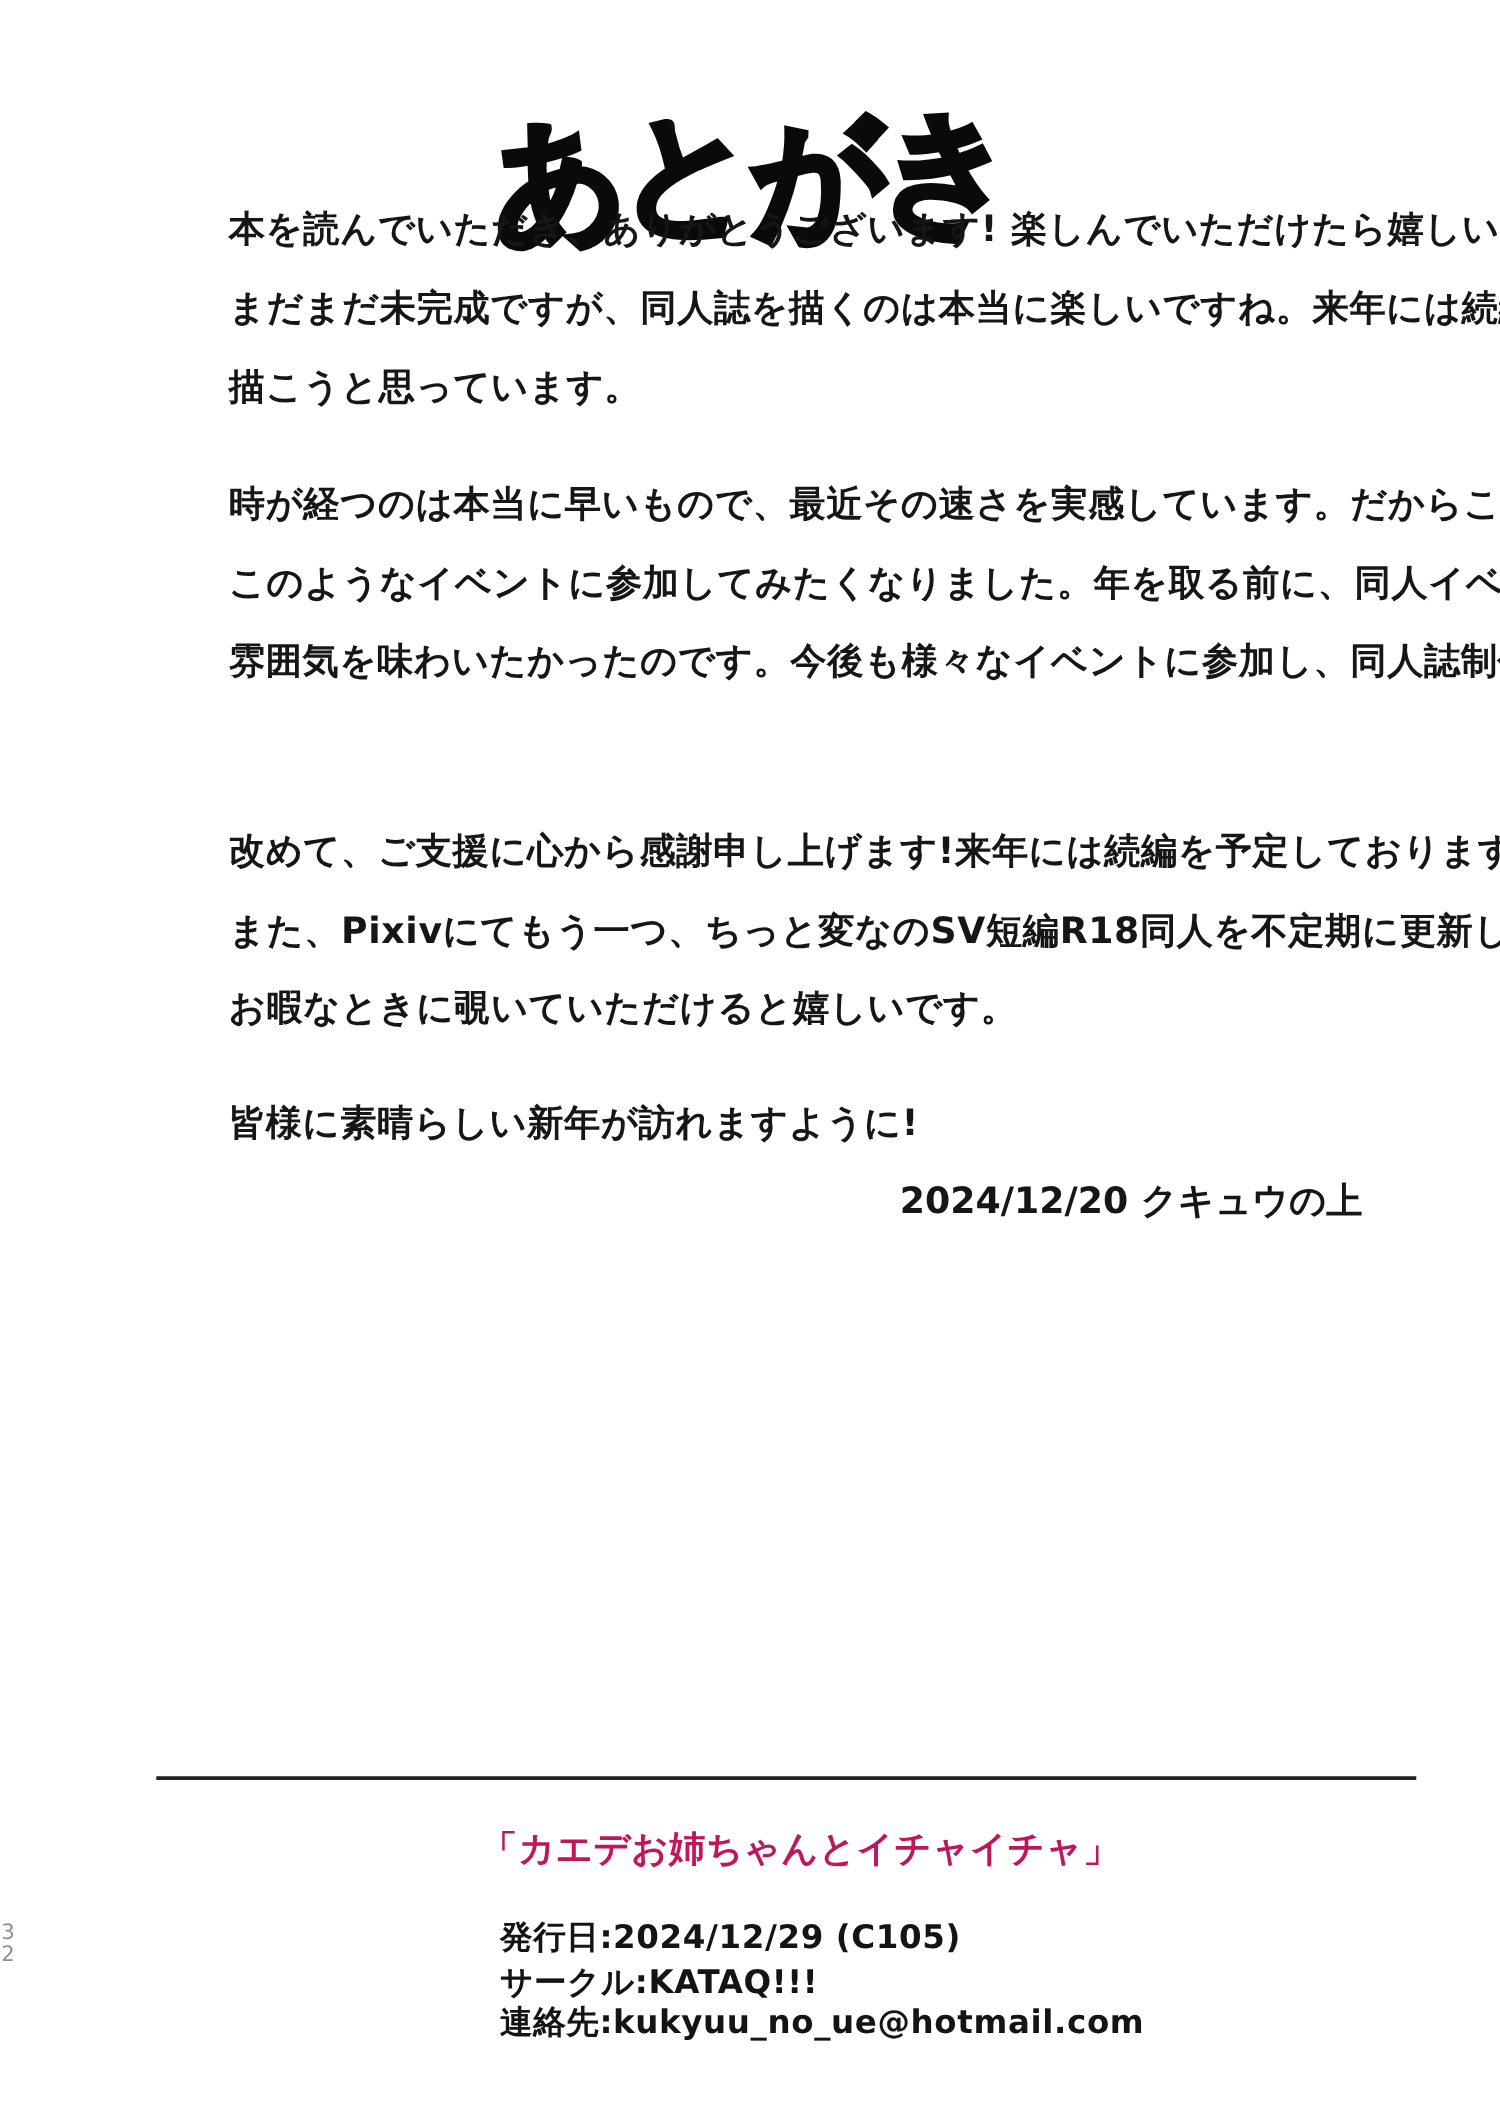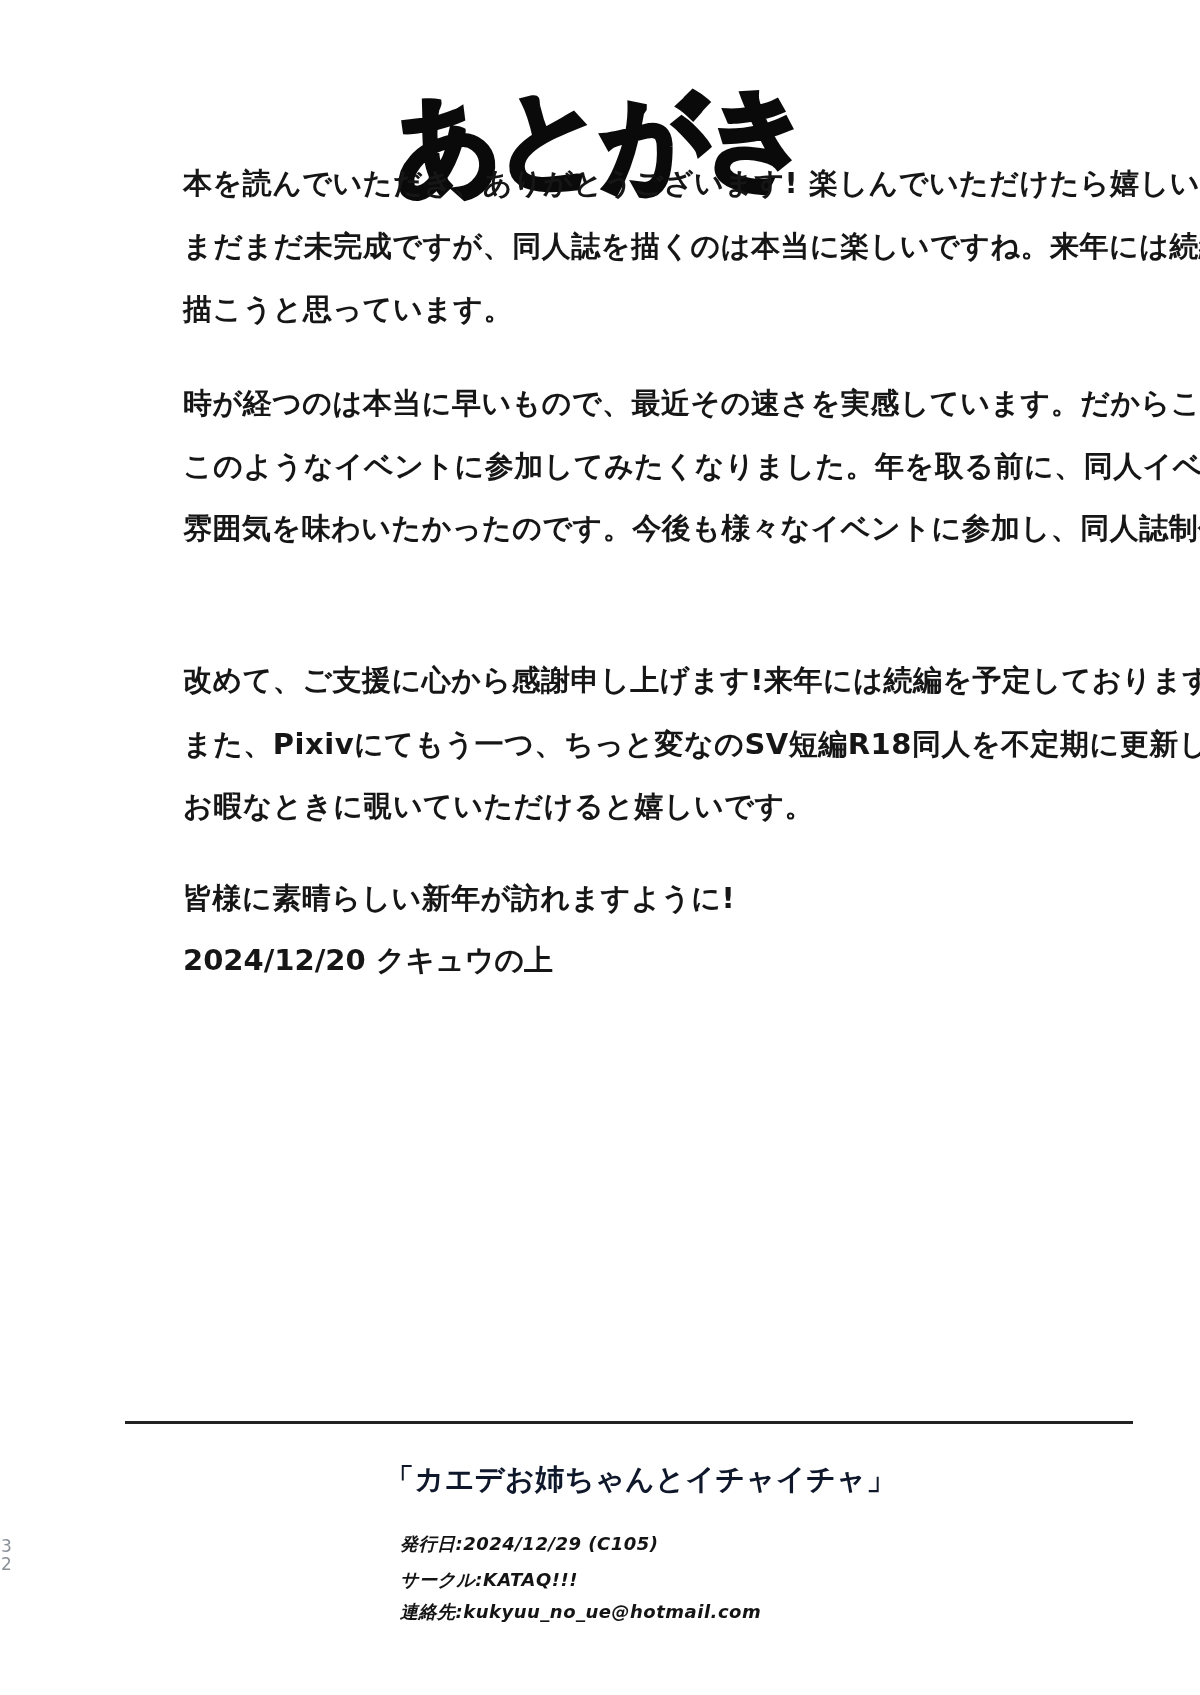--- a/index.html
+++ b/index.html
@@ -47,21 +47,21 @@
     font-weight: 600;
     line-height: 40px;
     letter-spacing: 0.5px;
     color: #161616;
     white-space: nowrap;
   }
   .signature {
     position: absolute;
     left: 183px;
     width: 907px;
-    text-align: left;
+    text-align: right;
     font-size: 29px;
     font-weight: 600;
     color: #161616;
     white-space: nowrap;
   }
   
   .divider {
     position: absolute;
     top: 1421px;
     left: 125px;
@@ -69,32 +69,31 @@
     height: 3px;
     background: #222222;
   }
   .book-title {
     position: absolute;
     top: 1460px;
     left: 385px;
     font-size: 29px;
     font-weight: 700;
     letter-spacing: 0.5px;
-    color: #0f172a;
+    color: #be185d;
     white-space: nowrap;
   }
   .coline {
     position: absolute;
     left: 400px;
-    font-size: 18px;
+    font-size: 26px;
     font-weight: 700;
     letter-spacing: 0.5px;
     color: #141414;
     white-space: nowrap;
-    font-style: italic;
   }
   .pagenum {
     position: absolute;
     left: 1px;
     font-size: 17px;
     color: #8b9199;
     line-height: 17px;
   }
 </style>
 </head>

